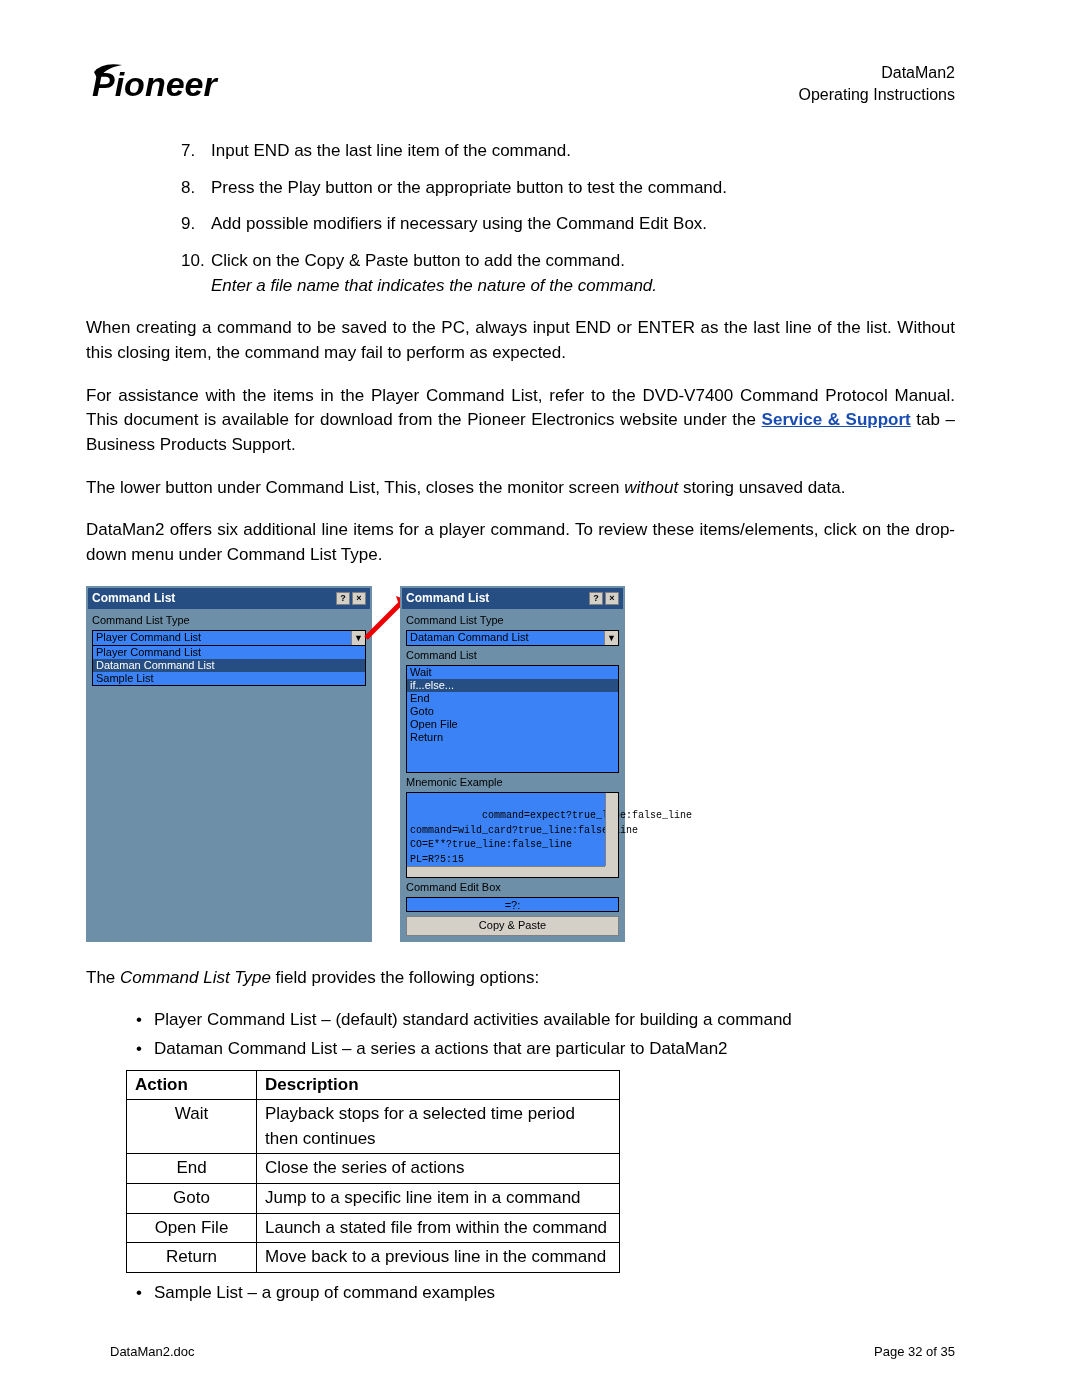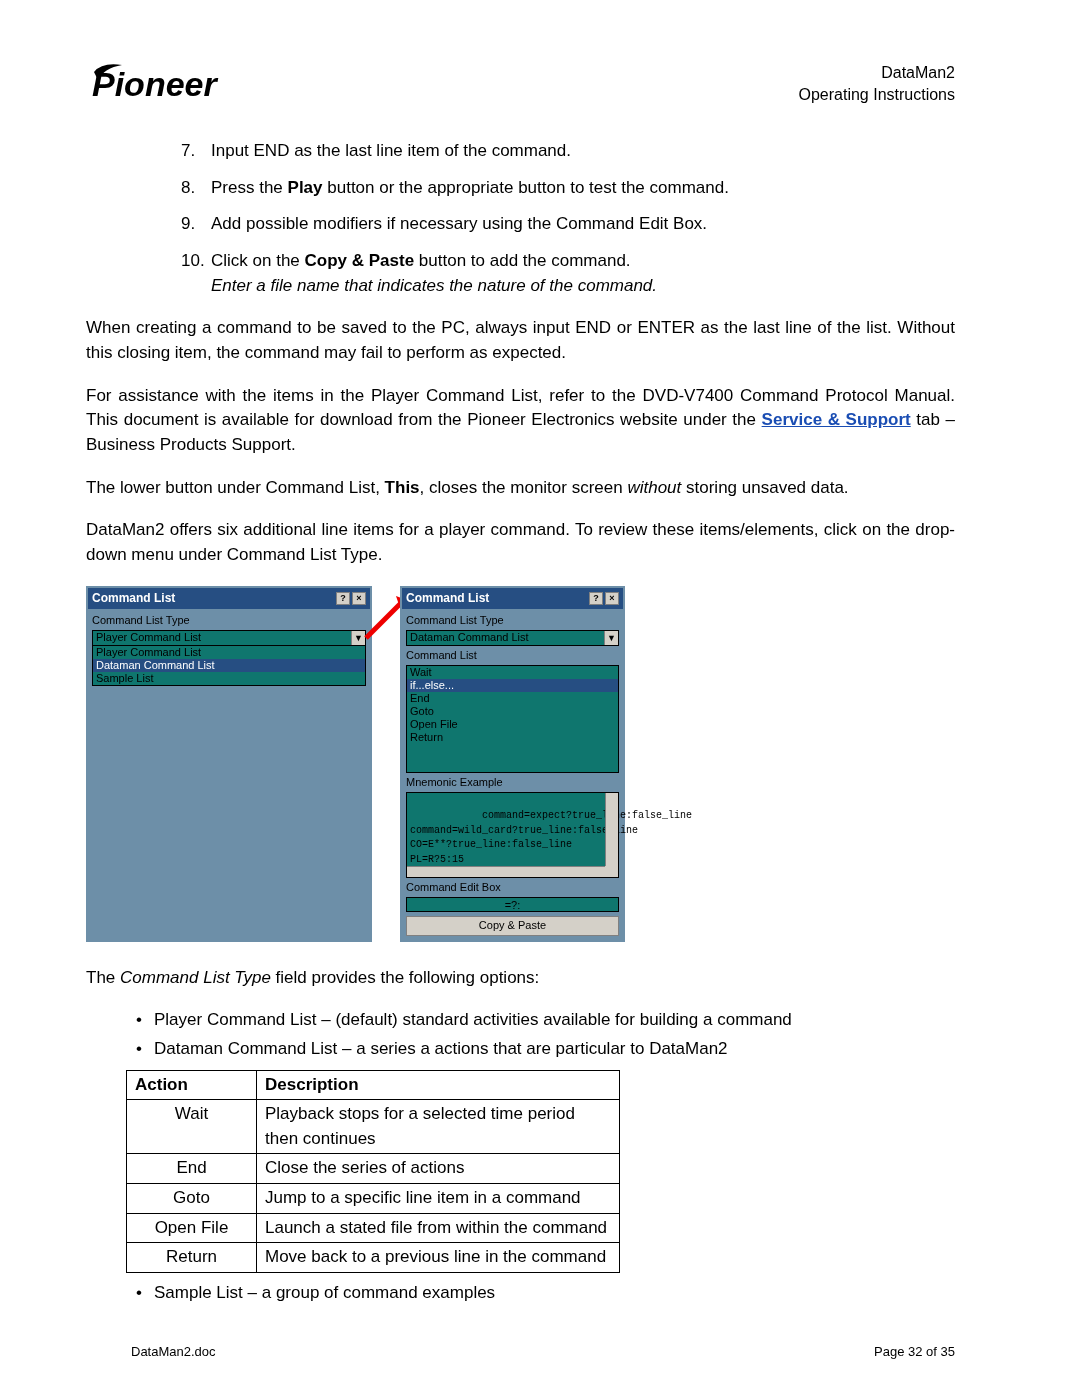--- a/index.html
+++ b/index.html
@@ -30,21 +30,21 @@
   .ol-item {
     display: flex;
     margin-bottom: 12px;
   }
   .ol-num { width: 30px; flex-shrink: 0; }
   .ol-body { flex: 1; }
   .italic-note { font-style: italic; }
   .para { margin: 18px 0; text-align: justify; }
   .para.narrow { margin-top: 14px; }
   a.svc { color: #1a4db3; font-weight: bold; text-decoration: underline; }
-  .bold { font-weight: bold; }
+  .bold { font-weight: normal; }
   .ital { font-style: italic; }
 
   
   .shots-row {
     display: flex;
     gap: 28px;
     margin: 14px 0 24px 0;
   }
   .dlg {
     border: 2px solid #6d8fa8;
@@ -73,21 +73,21 @@
     border: 1px solid #808080;
     font-size: 9px;
     line-height: 11px;
     text-align: center;
     color: #000;
     font-weight: bold;
   }
   .dlg-body { background: #6d8fa8; padding: 2px 4px 4px 4px; color: #000; }
   .lbl { font-size: 11px; color: #000; margin: 2px 0 1px 0; }
   .combo, .listbox, .textarea, .editline, .btn {
-    background: #0f766e;
+    background: #3b82f6;
     border: 1px solid #000;
     font-size: 11px;
   }
   .combo {
     display: flex; align-items: center; justify-content: space-between;
     padding: 0 0 0 3px; height: 16px;
   }
   .combo .arrow {
     width: 14px; height: 14px; background: #d4d0c8;
     border-left: 1px solid #808080;
@@ -142,21 +142,21 @@
     border: 1px solid #000;
     padding: 2px 8px;
     text-align: left;
     vertical-align: top;
   }
   table.adtable th { font-weight: bold; }
   table.adtable td.action { text-align: center; width: 130px; }
 
   .footer {
     position: absolute;
-    left: 131px; right: 125px;
+    left: 110px; right: 125px;
     bottom: 38px;
     display: flex; justify-content: space-between;
     font-size: 13px;
   }
 </style>
 </head>
 <body>
 
 <div class="page">
   <div class="header-row">

